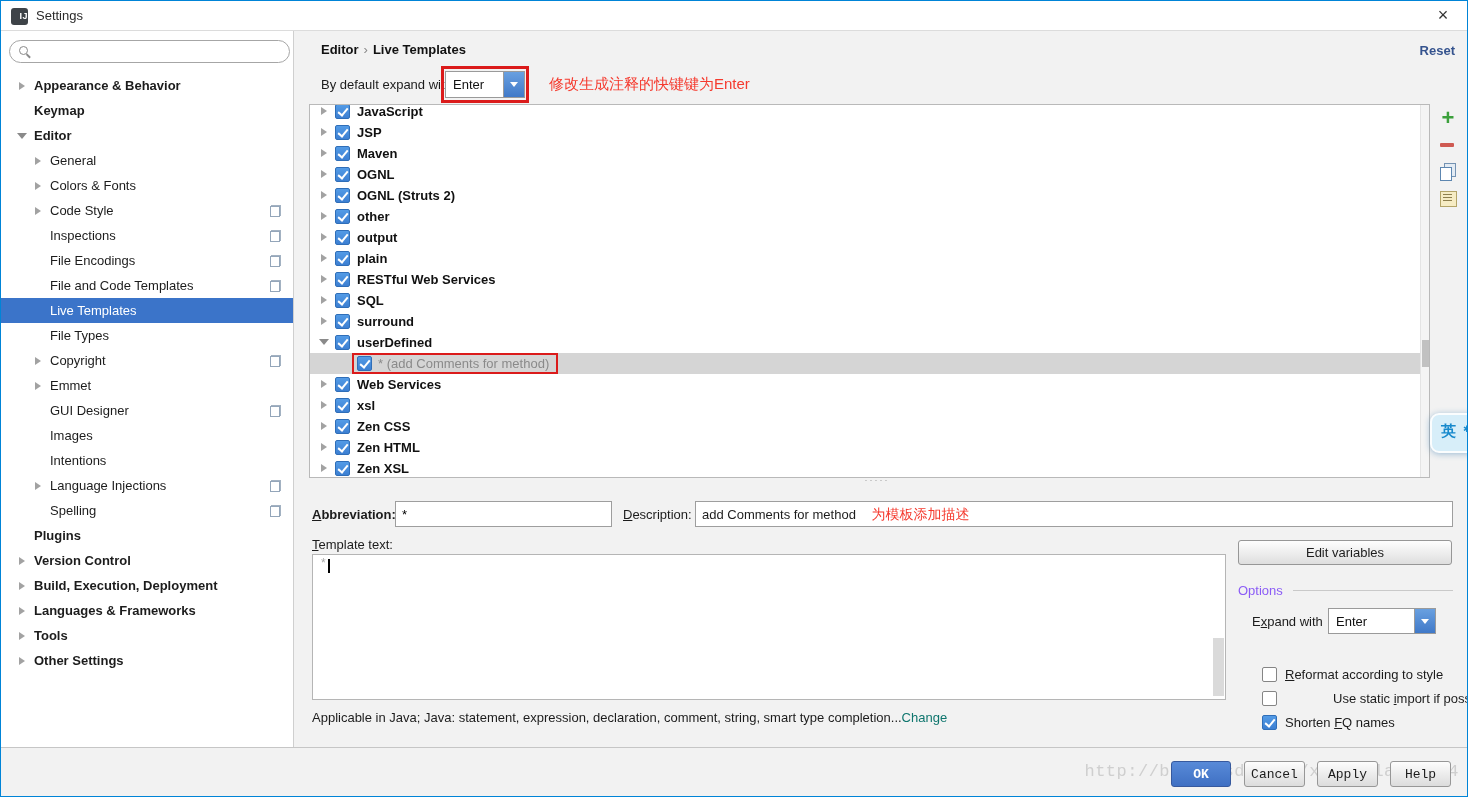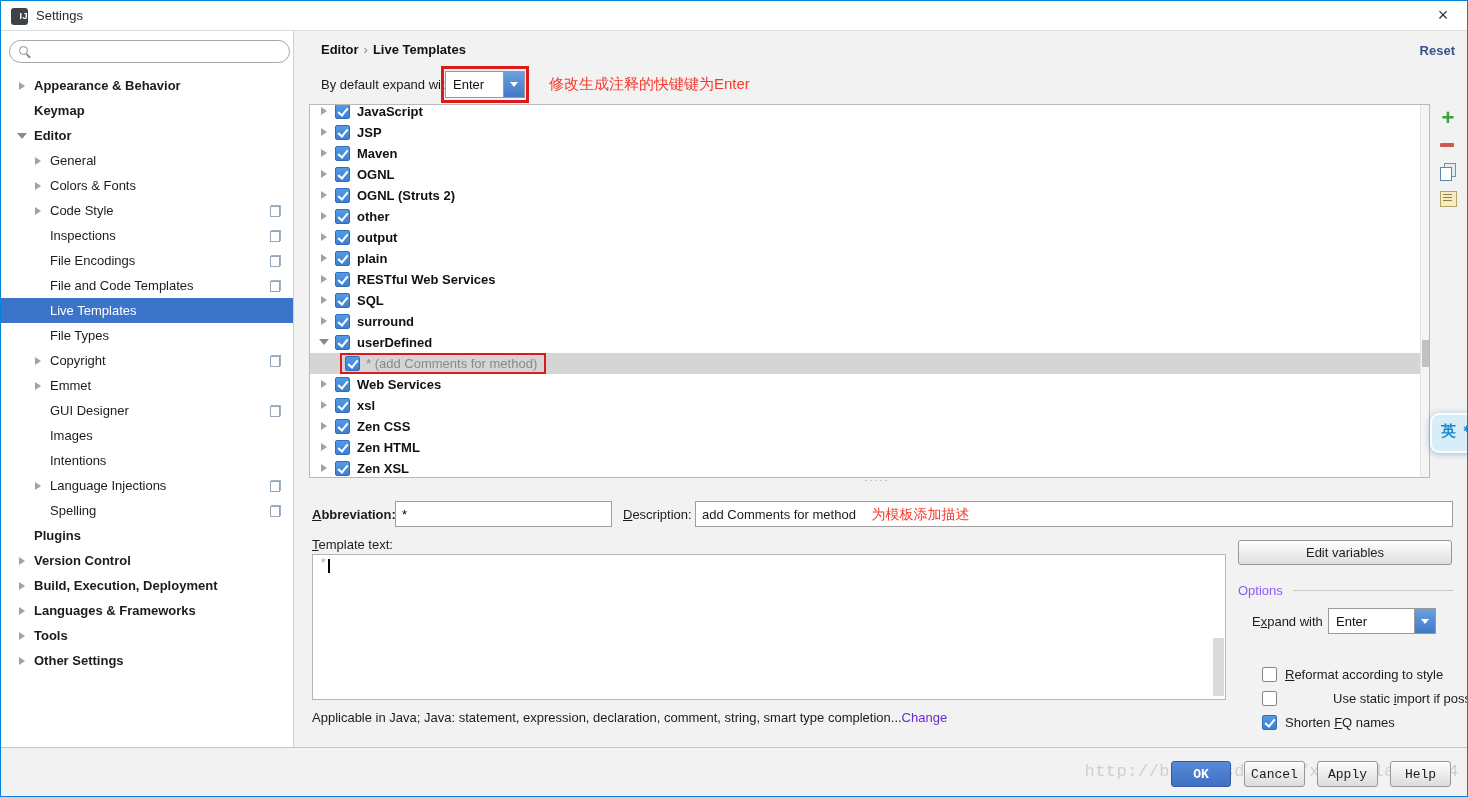--- a/index.html
+++ b/index.html
@@ -73,21 +73,21 @@
   .trow { position:relative; height:21px; display:flex; align-items:center; cursor:pointer; }
   .trow.selrow { background:#d5d5d5; }
   .tarr { width:8px; height:9px; flex:0 0 8px; margin-left:10px; margin-right:7px; position:relative; }
   .cb { position:relative; width:15px; height:15px; flex:0 0 15px; border-radius:2px;
         background:linear-gradient(#539be6,#3c7fd2); border:1px solid #2f6eb8; margin-right:7px; }
   .cb::after { content:""; position:absolute; left:4px; top:1px; width:4px; height:8px;
                border-right:2px solid #fff; border-bottom:2px solid #fff; transform:rotate(40deg); }
   .tlabel { font-size:13px; font-weight:bold; color:#111; white-space:nowrap; }
   .tlabel.childl { font-weight:normal; color:#8a8a8a; }
   .redbox { display:inline-flex; align-items:center; height:21px; border:2px solid #db1b1b;
-            padding:0 7px 0 3px; margin-left:30px; }
+            padding:0 7px 0 3px; margin-left:42px; }
   .redbox .cb { margin-right:6px; }
   .vscroll { position:absolute; right:0; top:0; bottom:0; width:9px; background:#f4f4f4;
              border-left:1px solid #e4e4e4; }
   .vthumb { position:absolute; left:1px; right:0; top:235px; height:27px; background:#c1c1c1; }
 
   .tbicons { position:absolute; left:1141px; top:78px; width:24px; }
   .tbi { position:relative; height:26px; cursor:pointer; }
   .tbi-add { color:#3ca03c; font-size:22px; font-weight:bold; line-height:18px; text-align:center; }
   .tbi-rem::before { content:""; position:absolute; left:4px; top:8px; width:14px; height:4px;
                      background:#cf5a52; border-radius:1px; }
@@ -125,21 +125,21 @@
   .combo2 { left:1033px; top:577px; width:108px; height:26px; }
   .optrow { position:absolute; left:967px; height:20px; display:flex; align-items:center; cursor:pointer; }
   .ocb { position:relative; width:15px; height:15px; flex:0 0 15px; margin-right:8px;
          background:#fff; border:1px solid #858585; border-radius:2px; }
   .ocb.checked { background:linear-gradient(#539be6,#3c7fd2); border-color:#2f6eb8; }
   .ocb.checked::after { content:""; position:absolute; left:4px; top:1px; width:4px; height:8px;
                         border-right:2px solid #fff; border-bottom:2px solid #fff; transform:rotate(40deg); }
   .olabel { font-size:13px; color:#1c1c1c; white-space:nowrap; }
 
   .applic { position:absolute; left:17px; top:679px; font-size:13px; color:#1c1c1c; }
-  .link { color:#6d28d9; cursor:pointer; }
+  .link { color:#0f766e; cursor:pointer; }
 
   
   .footer { position:absolute; left:0; top:746px; width:100%; height:51px; background:#f2f2f2;
             border-top:1px solid #c6c6c6; }
   .watermark { position:absolute; right:8px; top:14px; z-index:1; color:#cfcfcf; font-family:"Liberation Mono",monospace;
                font-size:17px; letter-spacing:0.5px; }
   .btn { position:absolute; top:13px; height:26px; z-index:2; border-radius:3px; font-size:13px;
          font-family:Liberation Mono, monospace; border:1px solid #979797; cursor:pointer;
          background:linear-gradient(#fdfdfd,#dcdcdc); color:#1c1c1c; }
   .btn.primary { background:linear-gradient(#588ad8,#3f70c3); border-color:#36599e; color:#fff; font-weight:bold; }

